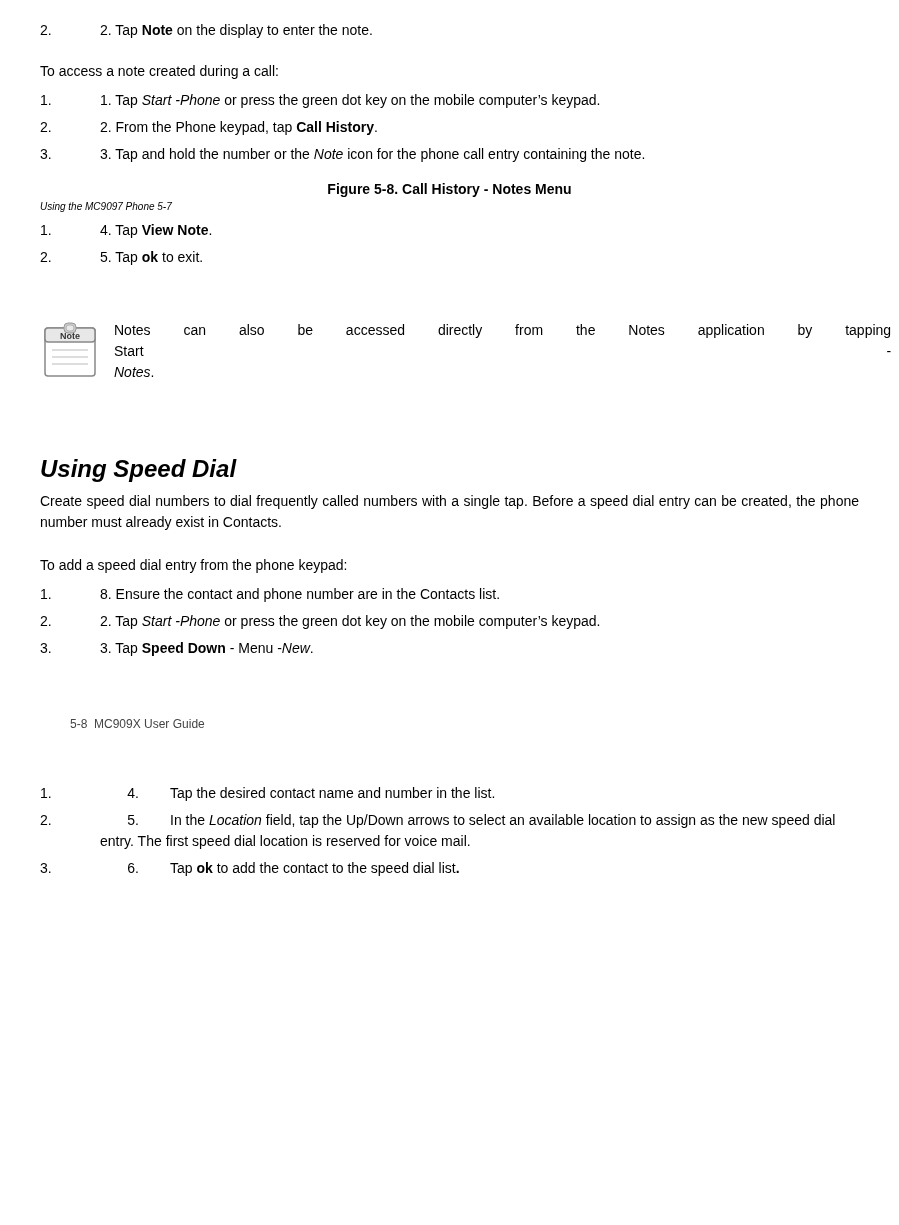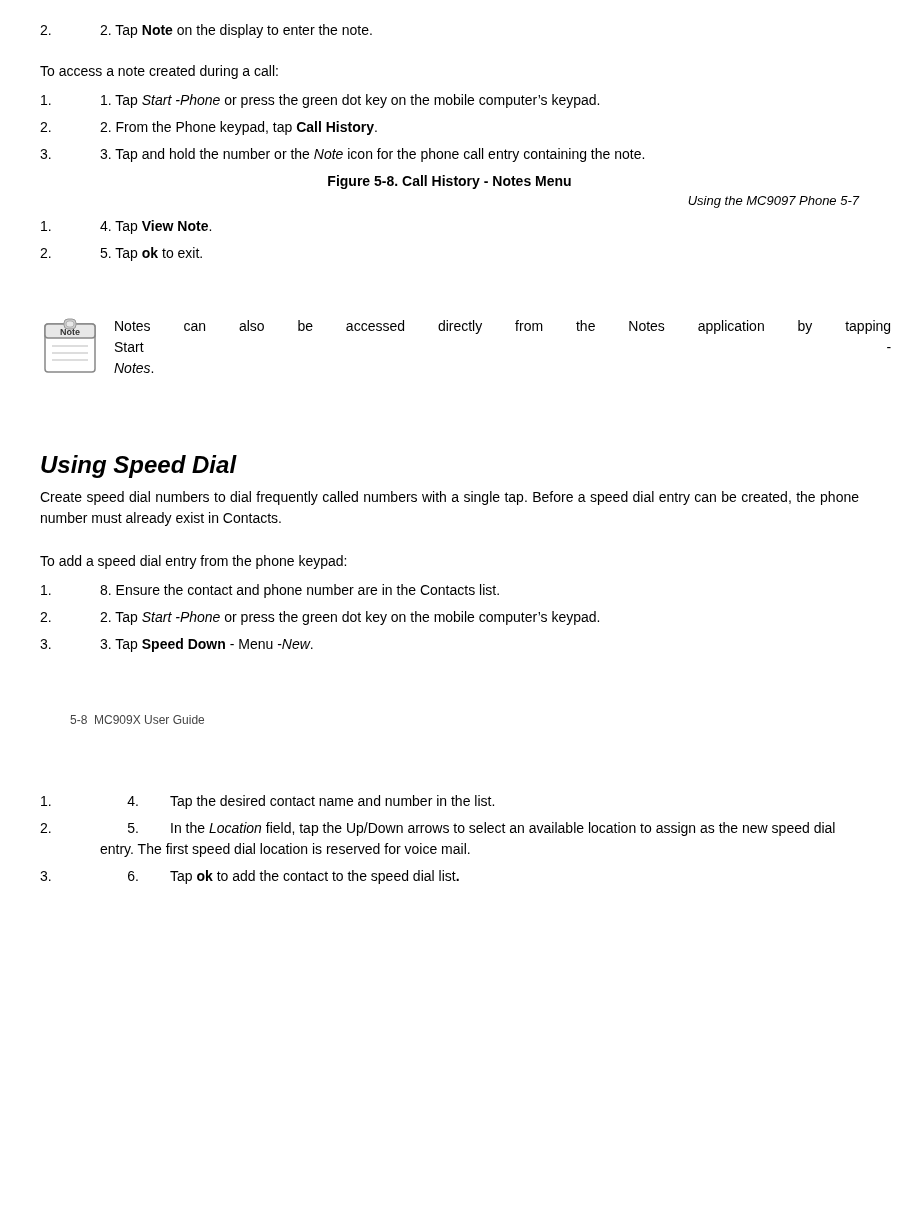--- a/index.html
+++ b/index.html
@@ -31,26 +31,26 @@
     .indent .num {
       min-width: 40px;
     }
     .indent .text-col {
       flex: 1;
     }
     .figure-title {
       text-align: center;
       font-weight: bold;
       font-size: 14px;
-      margin: 8px 0 4px 0;
+      margin: 16px 0 4px 0;
     }
     .subtitle {
-      text-align: right;
+      text-align: left;
       font-style: italic;
-      font-size: 13px;
+      font-size: 10px;
       margin-bottom: 8px;
     }
     .note-box {
       display: flex;
       align-items: flex-start;
       margin: 18px 0 10px 0;
       gap: 14px;
     }
     .note-icon {
       width: 60px;
@@ -75,21 +75,21 @@
       margin: 14px 0 6px 0;
     }
     .paragraph {
       font-size: 14px;
       line-height: 1.5;
       text-align: justify;
       margin-bottom: 8px;
     }
     .footer-area {
       margin-top: 24px;
-      margin-bottom: 22px;
+      margin-bottom: 10px;
       font-size: 12px;
       color: #444;
       padding-left: 30px;
     }
     .spacer {
       height: 14px;
     }
   </style>
 </head>
 <body>

